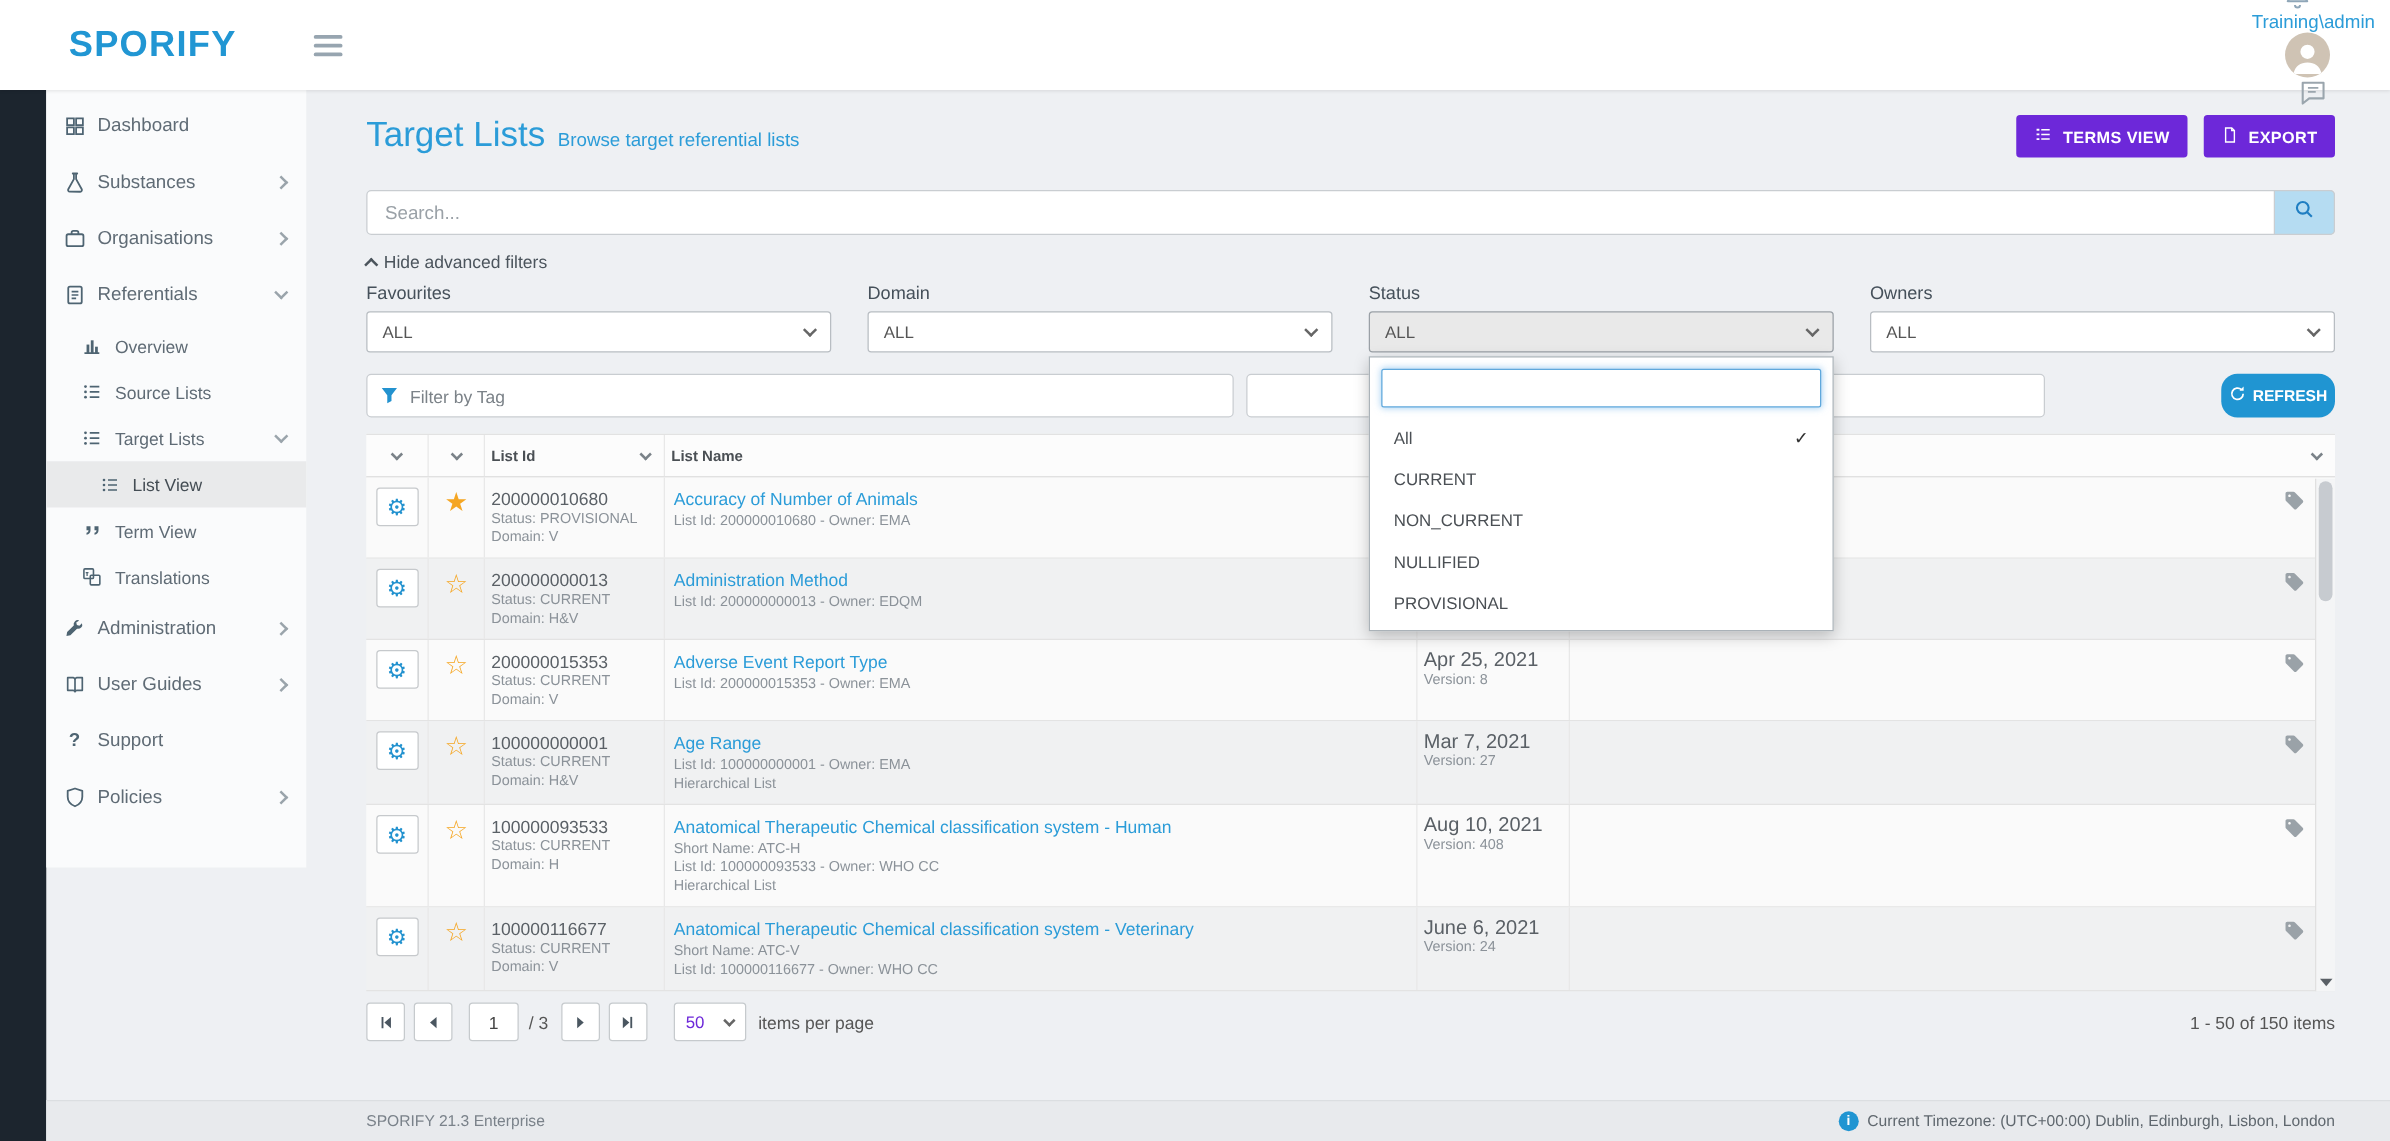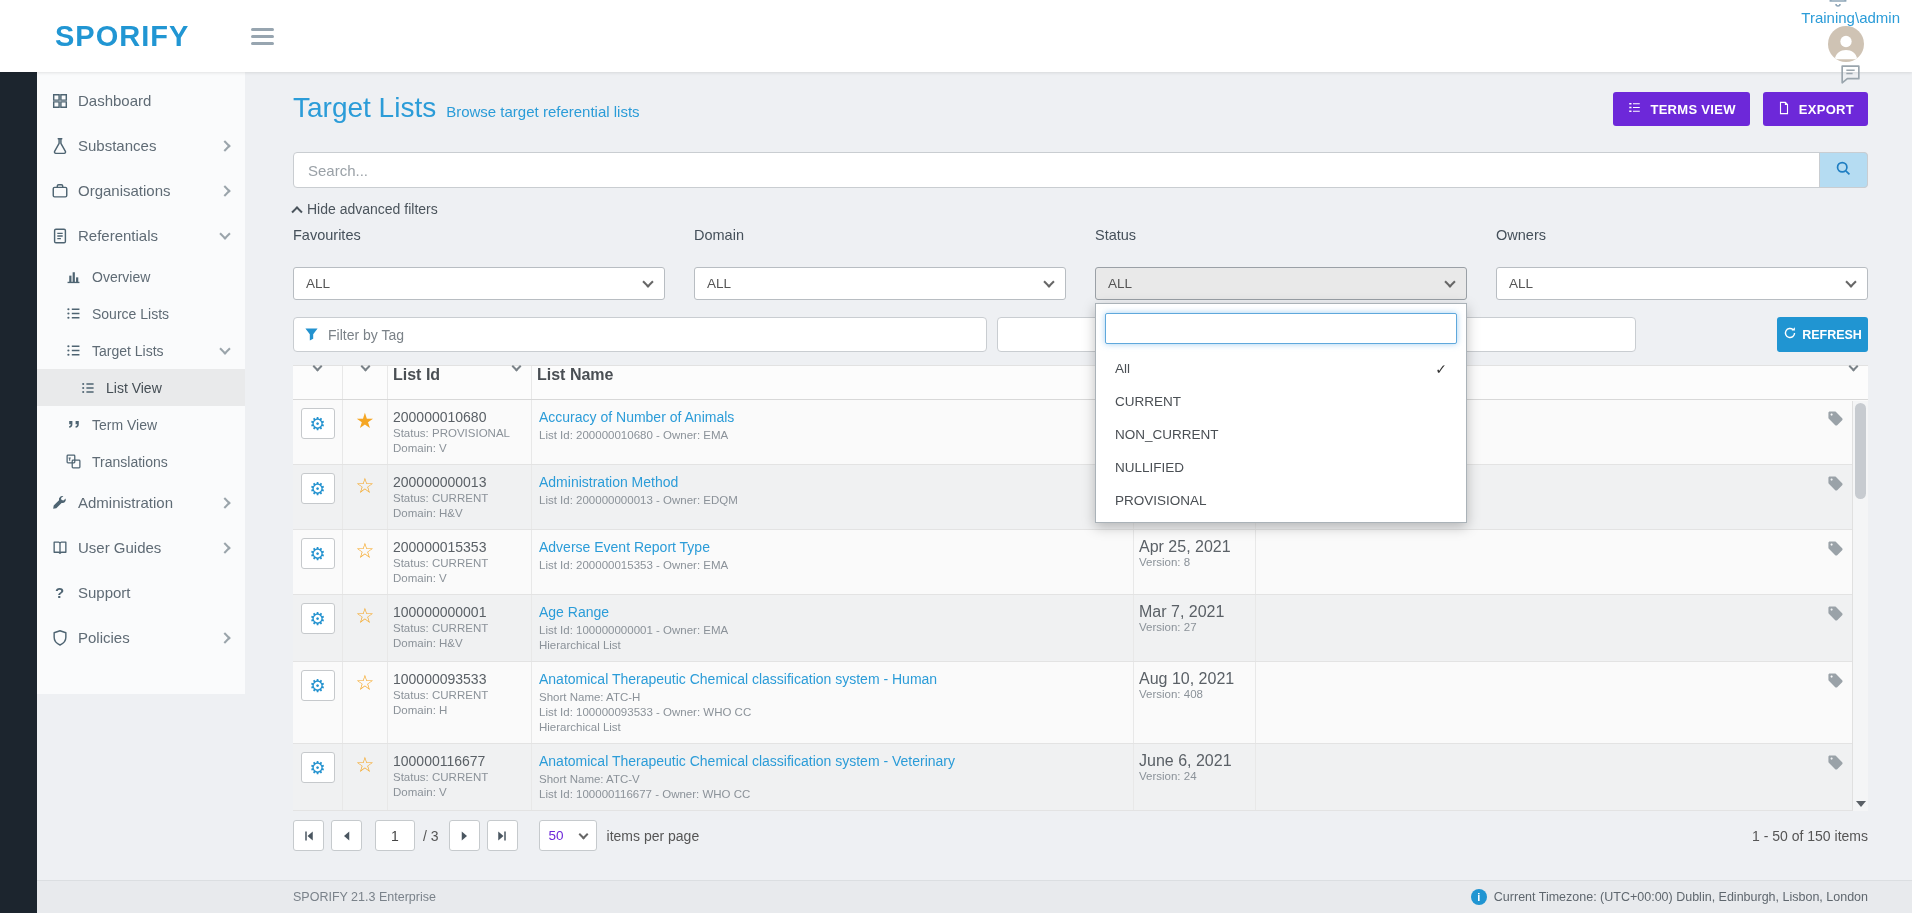--- a/index.html
+++ b/index.html
@@ -53,21 +53,21 @@
   .searchrow input::placeholder { color:#9aa1a7; }
   .searchbtn { position:absolute; right:0; top:0; width:49px; height:36px; background:#b5dcf2;
                border:1px solid #c9cdd1; border-radius:0 4px 4px 0; display:flex; align-items:center;
                justify-content:center; cursor:pointer; }
 
   .advtoggle { margin-top:13px; display:flex; align-items:center; cursor:pointer; color:#4b545c; font-size:14px; }
   .chevup { width:8px; height:8px; border-left:2px solid #4b545c; border-top:2px solid #4b545c;
             transform:rotate(45deg) translate(2px,2px); margin-right:6px; }
 
   .filters { margin-top:10px; display:grid; grid-template-columns:repeat(4,1fr); column-gap:29px; }
-  .flabel { font-size:14.5px; color:#45505a; margin-bottom:24px; }
+  .flabel { font-size:14.5px; color:#45505a; margin-bottom:6px; }
   .selwrap { position:relative; }
   .selbox { height:33px; background:#fff; border:1px solid #b8bdc2; border-radius:3px;
             display:flex; align-items:center; padding:0 12px; font-size:13.5px; color:#555; cursor:pointer; }
   .selbox .chevd { width:8px; height:8px; border-right:2px solid #666; border-bottom:2px solid #666;
                    transform:rotate(45deg); margin-left:auto; margin-top:-4px; }
   .selbox.open { background:#e9e9e9; border-color:#9aa0a6; }
 
   .ddpanel { position:absolute; top:calc(100% + 3px); left:0; right:0; background:#fff;
              border:1px solid #aab2b8; box-shadow:0 4px 12px rgba(0,0,0,.25); z-index:150; padding:9px 9px 5px; }
   .ddsearch { width:100%; height:31px; border:1px solid #5fa8dc; border-radius:2px;
@@ -79,28 +79,28 @@
 
   .tagbar { margin-top:17px; display:flex; align-items:center; }
   .taginwrap { position:relative; width:694px; flex:none; }
   .taginwrap svg { position:absolute; left:11px; top:10px; }
   .taginwrap input { width:100%; height:35px; border:1px solid #c9cdd1; border-radius:4px;
                      padding:0 10px 0 34px; font-size:14px; color:#444; font-family:inherit; }
   .taginwrap input::placeholder { color:#7b8288; }
   .filter2 { width:639px; flex:none; margin-left:10px; height:35px; border:1px solid #c9cdd1;
              border-radius:4px; background:#fff; padding:0 10px; font-family:inherit; font-size:14px; }
   .refreshbtn { margin-left:auto; width:91px; height:35px; background:#2095d2; color:#fff; border:none;
-                border-radius:3px; font-size:12.5px; font-weight:700; display:flex; align-items:center;
+                border-radius:13px; font-size:12.5px; font-weight:700; display:flex; align-items:center;
                 justify-content:center; gap:5px; cursor:pointer; font-family:inherit;text-align:center; }
 
   
   .table { margin-top:13px; position:relative; }
   .thead { display:flex; height:35px; align-items:center; background:#fcfcfc;
            border-top:1px solid #e2e2e2; border-bottom:1px solid #d8d8d8; }
-  .hcell { height:100%; display:flex; align-items:flex-start; font-size:16px; color:#4a4f54; font-weight:700; }
+  .hcell { height:100%; display:flex; align-items:center; font-size:12px; color:#4a4f54; font-weight:700; }
   .ccaret { width:7px; height:7px; border-right:2px solid #7a8288; border-bottom:2px solid #7a8288;
             transform:rotate(45deg); margin-top:-3px; cursor:pointer; }
   .c-set{width:50px; flex:none;} .c-fav{width:45px; flex:none;} .c-id{width:144px; flex:none;}
   .c-name{width:602px; flex:none;} .c-date{width:122px; flex:none;} .c-tags{flex:1;}
   .bordered { border-right:1px solid #e8e8e8; }
   .hcell.cen { justify-content:center; }
   .hcell .hl { padding-left:5px; }
   .hcell .right { margin-left:auto; margin-right:11px; }
 
   .trow { display:flex; border-bottom:1px solid #e3e3e3; align-items:stretch; }

